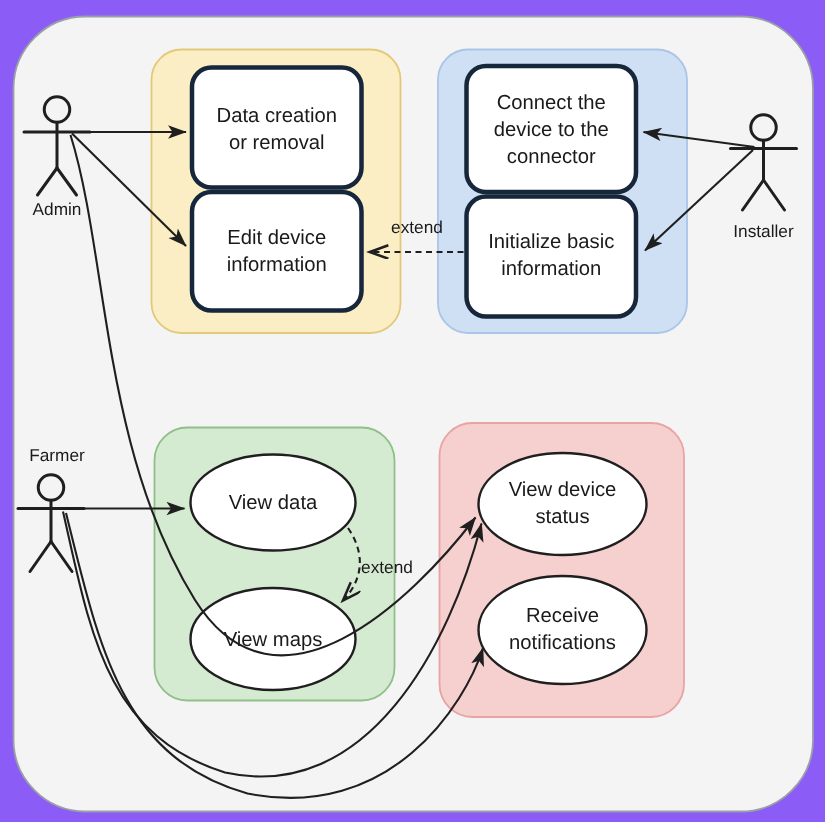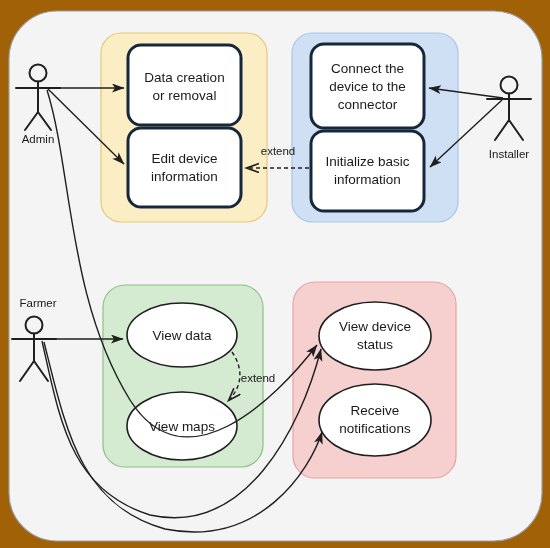--- a/index.html
+++ b/index.html
@@ -4,21 +4,21 @@
 <style>
   html, body {
     margin: 0;
     padding: 0;
     background: #ffffff;
   }
   #canvas {
     position: relative;
     width: 550px;
     height: 548px;
-    background: #a16207;
+    background: #8b5cf6;
     font-family: "Liberation Sans", sans-serif;
     overflow: hidden;
   }
   svg.diagram {
     position: absolute;
     left: 0;
     top: 0;
     width: 550px;
     height: 548px;
   }

